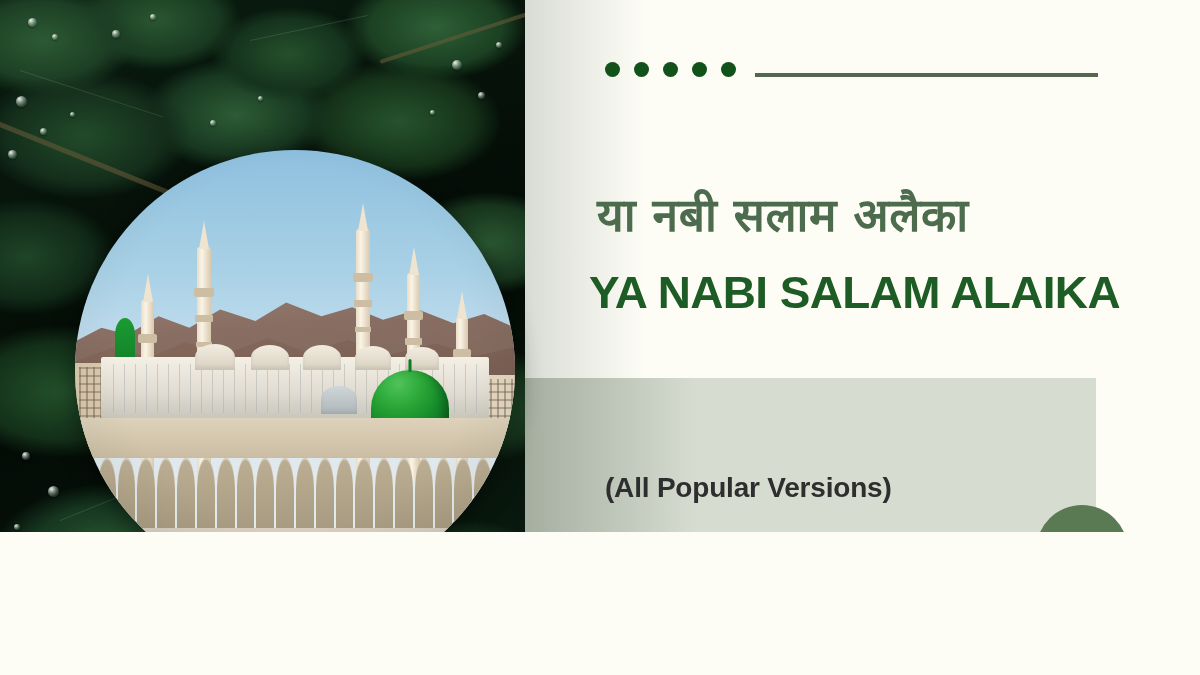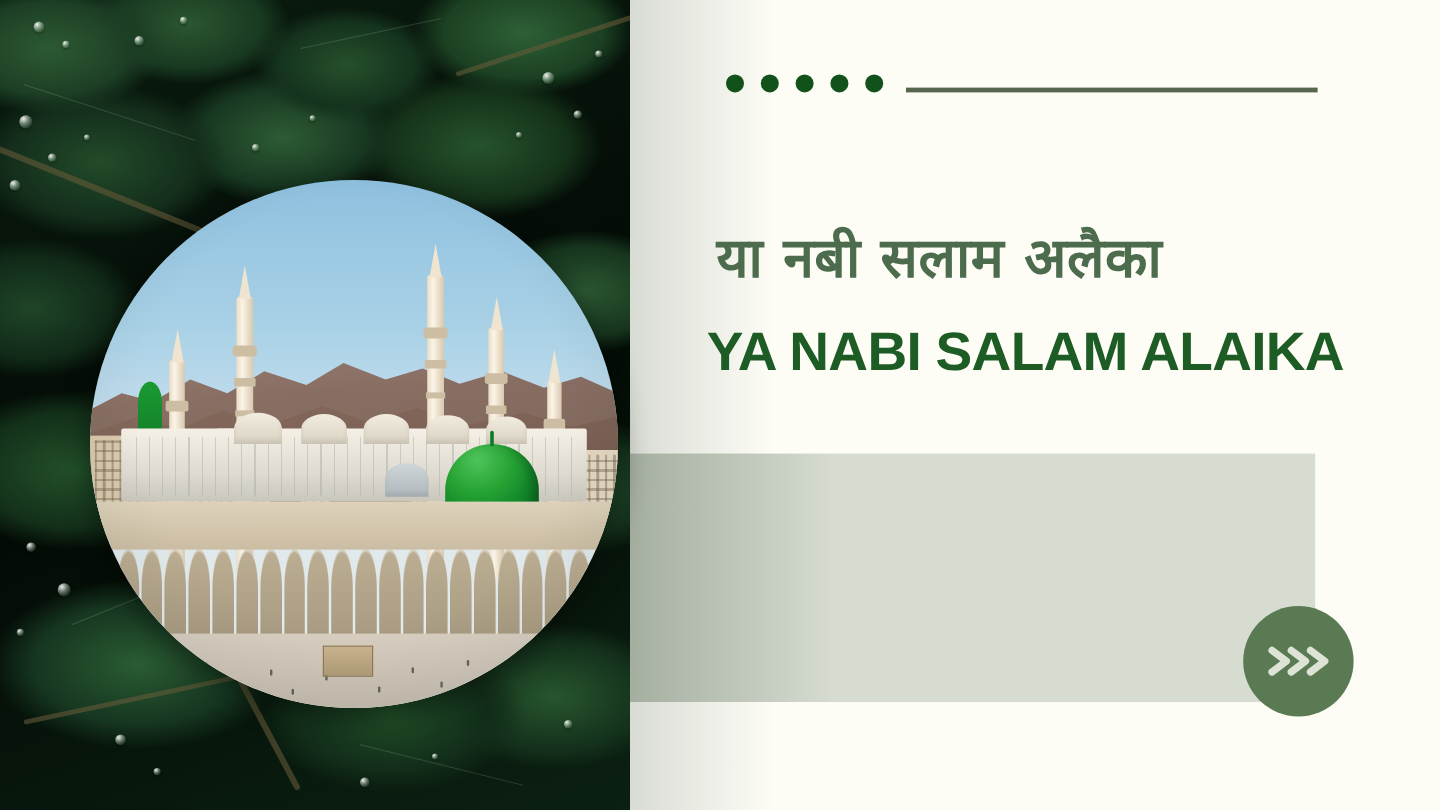--- a/index.html
+++ b/index.html
@@ -3,21 +3,21 @@
 <meta charset="utf-8">
 <style>
   * { margin:0; padding:0; box-sizing:border-box; }
   html,body { width:1200px; height:675px; overflow:hidden; }
   body {
     font-family:"Liberation Sans", sans-serif;
     background:#fdfdf6;
     position:relative;
   }
 
-  #canvas { position:relative; width:1200px; height:675px; overflow:hidden; background:#ef4444; }
+  #canvas { position:relative; width:1200px; height:532px; overflow:hidden; background:#ef4444; }
 
   
   .photo-panel {
     position:absolute; left:0; top:0; width:525px; height:675px;
     overflow:hidden; background:#04130a;
   }
   .leaf-bg {
     position:absolute; inset:0;
     background-color:#050f08;
     background-image:
@@ -252,20 +252,21 @@
       <span class="dot"></span>
       <span class="dot"></span>
       <span class="dot"></span>
       <span class="dot"></span>
     </div>
     <div class="rule"></div>
 
     <div class="title-hi">या नबी सलाम अलैका</div>
     <div class="title-en">YA NABI SALAM ALAIKA</div>
 
+    <div class="sub-text">(All Popular Versions)</div>
 
     <div class="cta">
       <svg width="54" height="30" viewBox="0 0 54 30" aria-hidden="true">
         <g fill="none" stroke="#dde4d6" stroke-width="6" stroke-linecap="round" stroke-linejoin="round">
           <polyline points="5,6 17,15 5,24"></polyline>
           <polyline points="21,6 33,15 21,24"></polyline>
           <polyline points="37,6 49,15 37,24"></polyline>
         </g>
       </svg>
     </div>

